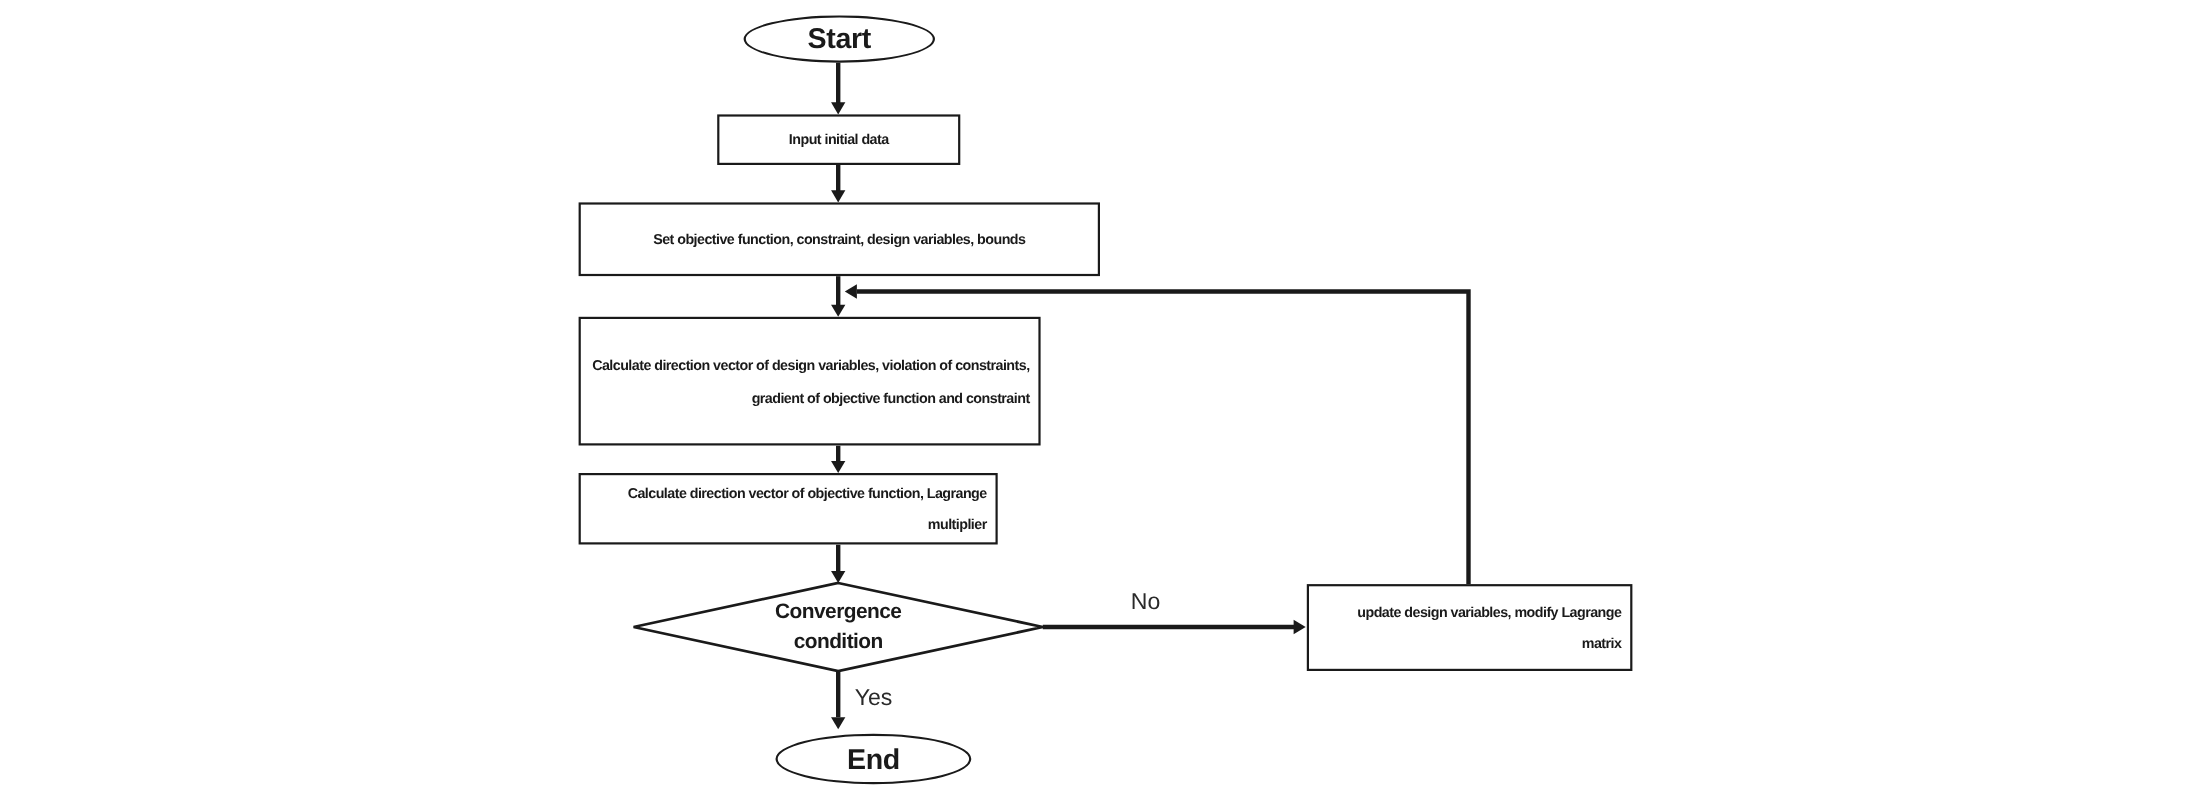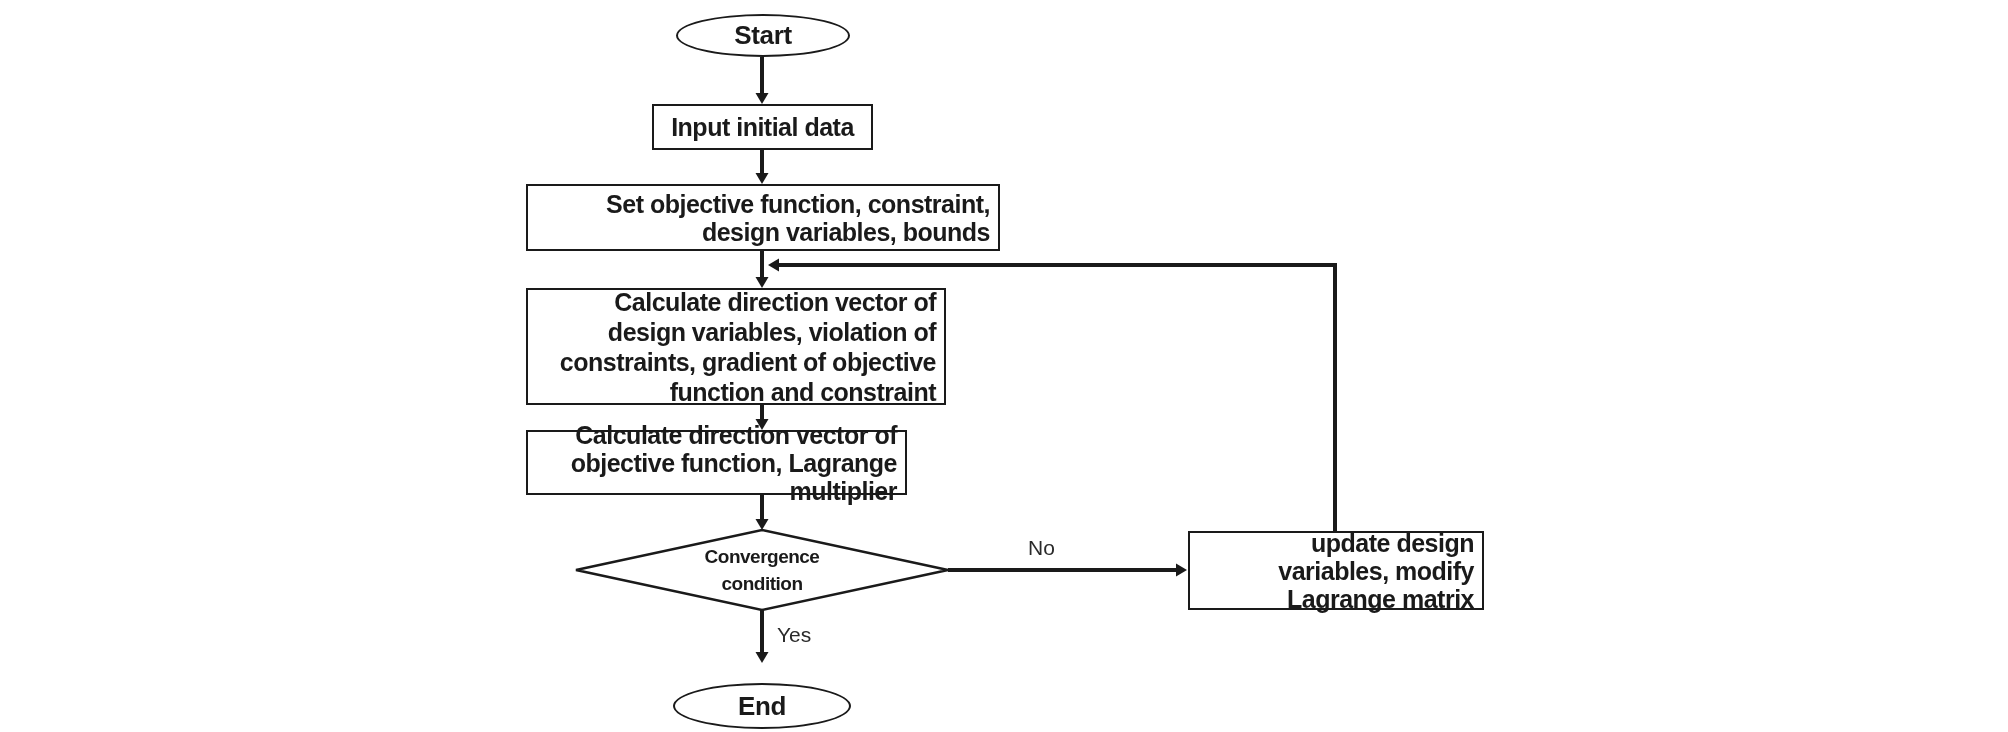--- a/index.html
+++ b/index.html
@@ -36,21 +36,21 @@
   .terminator {
     border: 2px solid #1a1a1a;
     border-radius: 50%;
     background: #ffffff;
     font-size: 26px;
     letter-spacing: -0.3px;
   }
   .process {
     border: 2.5px solid #1a1a1a;
     background: #ffffff;
-    font-size: 25px;
+    font-size: 13px;
     line-height: 28px;
     letter-spacing: -0.5px;
     padding: 12px 8px;
   }
   .decision-label {
     position: absolute;
     display: flex;
     align-items: center;
     justify-content: center;
     text-align: center;
@@ -122,21 +122,21 @@
   </div>
 
   <div class="decision-label" style="left:667px; top:533px; width:190px; height:74px;">
     <span>Convergence condition</span>
   </div>
 
   <div class="node process" style="left:1188px; top:531px; width:296px; height:79px;">
     <span>update design variables, modify Lagrange matrix</span>
   </div>
 
-  <div class="node terminator" style="left:673px; top:667px; width:178px; height:46px;margin-top:16px;">
+  <div class="node terminator" style="left:705px; top:667px; width:178px; height:46px;">
     <span>End</span>
   </div>
 
   <div class="edge-label" style="left:777px; top:623px;">Yes</div>
 
   <div class="edge-label" style="left:1028px; top:536px;">No</div>
 
 </div>
 
 </body></html>

